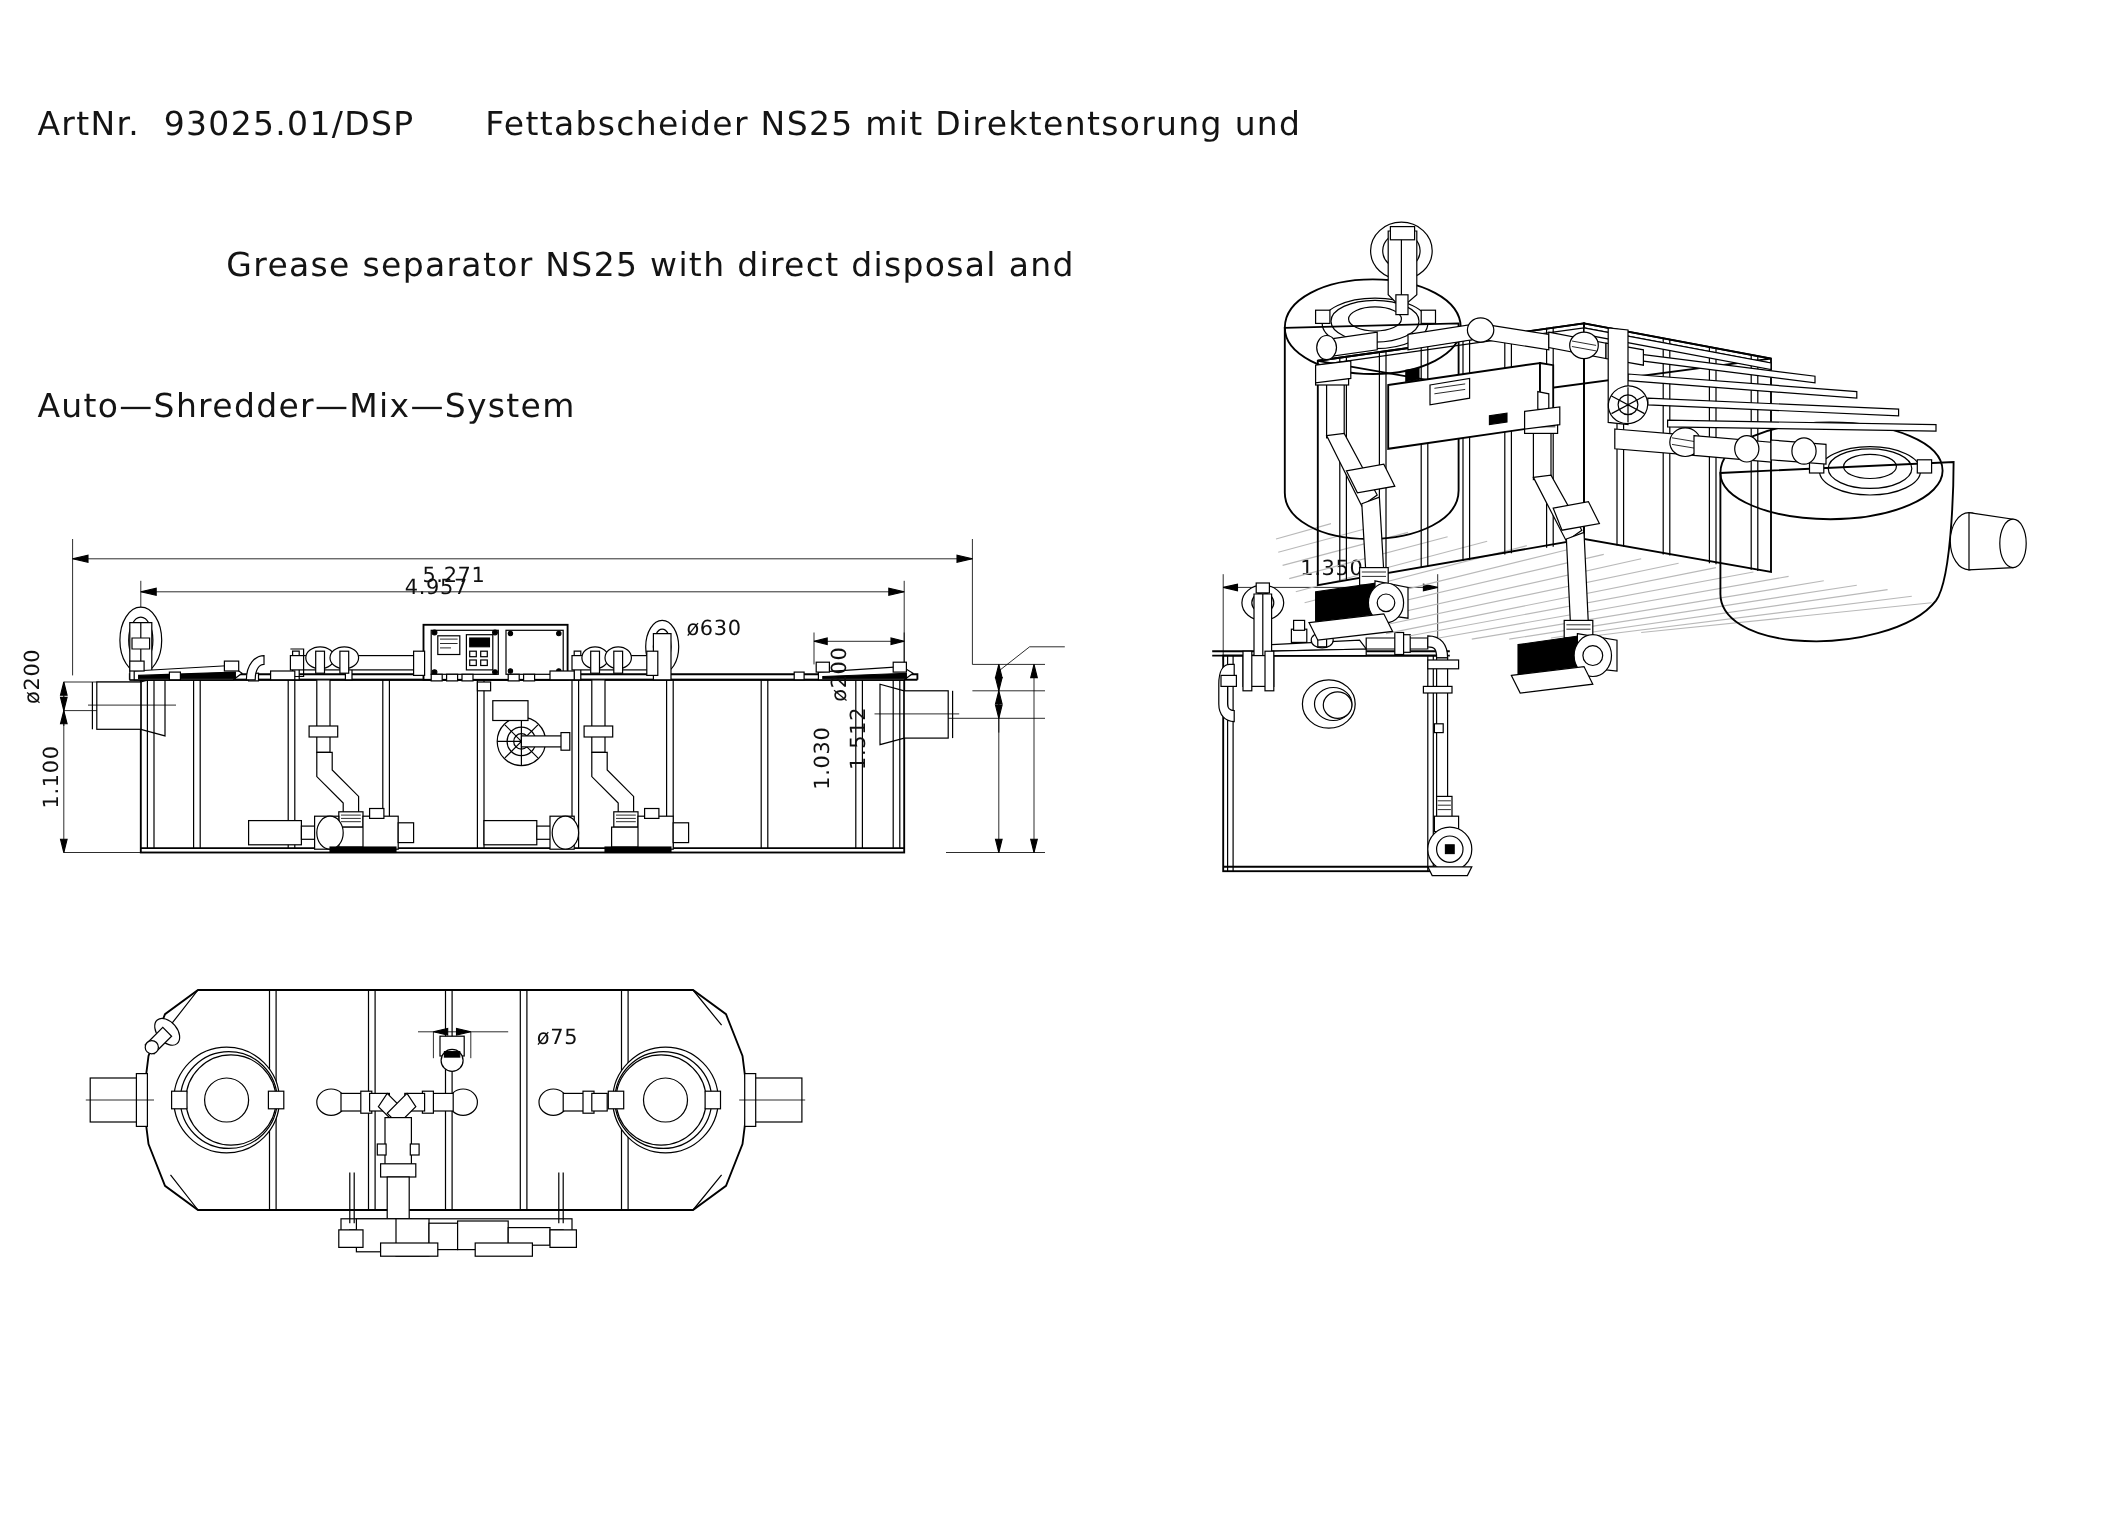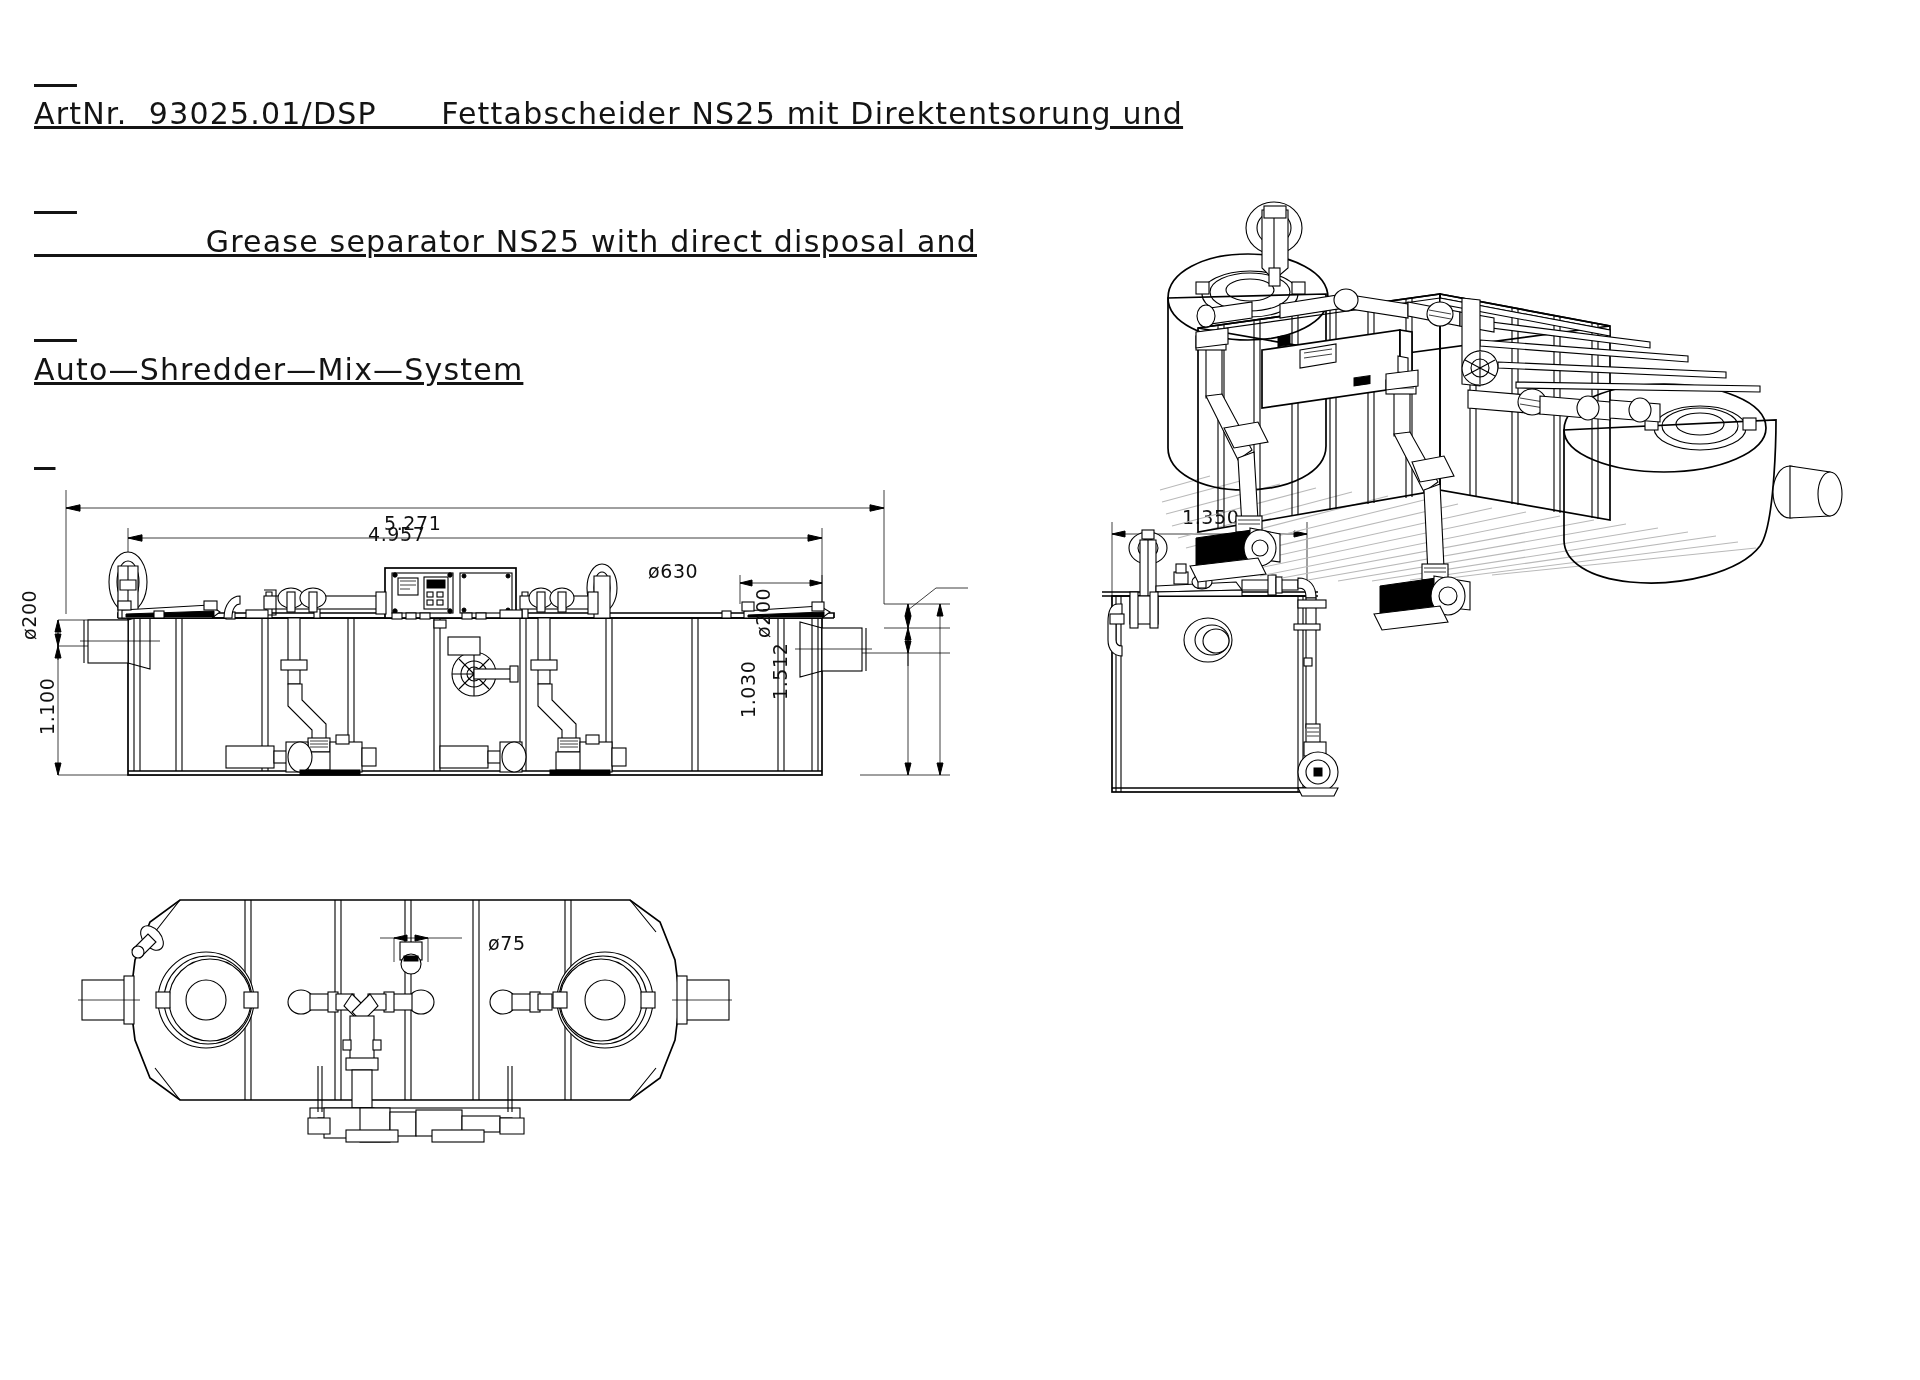--- a/index.html
+++ b/index.html
@@ -19,21 +19,20 @@
   #title-block {
     position: absolute;
     left: 34px;
     top: 8px;
     width: 1500px;
     color: #141414;
     font-size: 30px;
     line-height: 1.42;
     letter-spacing: 1.2px;
     white-space: pre;
-    text-decoration: underline;
   }
   .title-line { display: block; white-space: pre; }
   
   .dim-text {
     position: absolute;
     color: #101010;
     font-size: 19px;
     letter-spacing: 0.6px;
     white-space: nowrap;
   }
@@ -291,21 +290,21 @@
         <rect class="fillw" x="510" y="196" width="8" height="16"></rect>
       </g>
       <rect class="fillw" x="448" y="167" width="32" height="18"></rect>
 
       <rect class="fillw" x="154" y="141" width="10" height="7"></rect>
     </svg>
   </div>
 
   <div class="dim-text" style="left:368px; top:487px;margin-top:36px;">4.957</div>
   <div class="dim-text" style="left:384px; top:512px;">5.271</div>
-  <div class="dim-text" style="left:624px; top:560px;margin-left:24px;">ø630</div>
+  <div class="dim-text" style="left:624px; top:560px;">ø630</div>
   <div class="dim-text vert" style="left:18px; top:640px;">ø200</div>
   <div class="dim-text vert" style="left:36px; top:735px;">1.100</div>
   <div class="dim-text vert" style="left:752px; top:638px;">ø200</div>
   <div class="dim-text vert" style="left:737px; top:718px;">1.030</div>
   <div class="dim-text vert" style="left:769px; top:700px;">1.512</div>
 
   <div class="view-wrap" style="left:1090px; top:500px;">
     <svg width="300" height="310" viewBox="0 0 300 310">
 
       <g>

